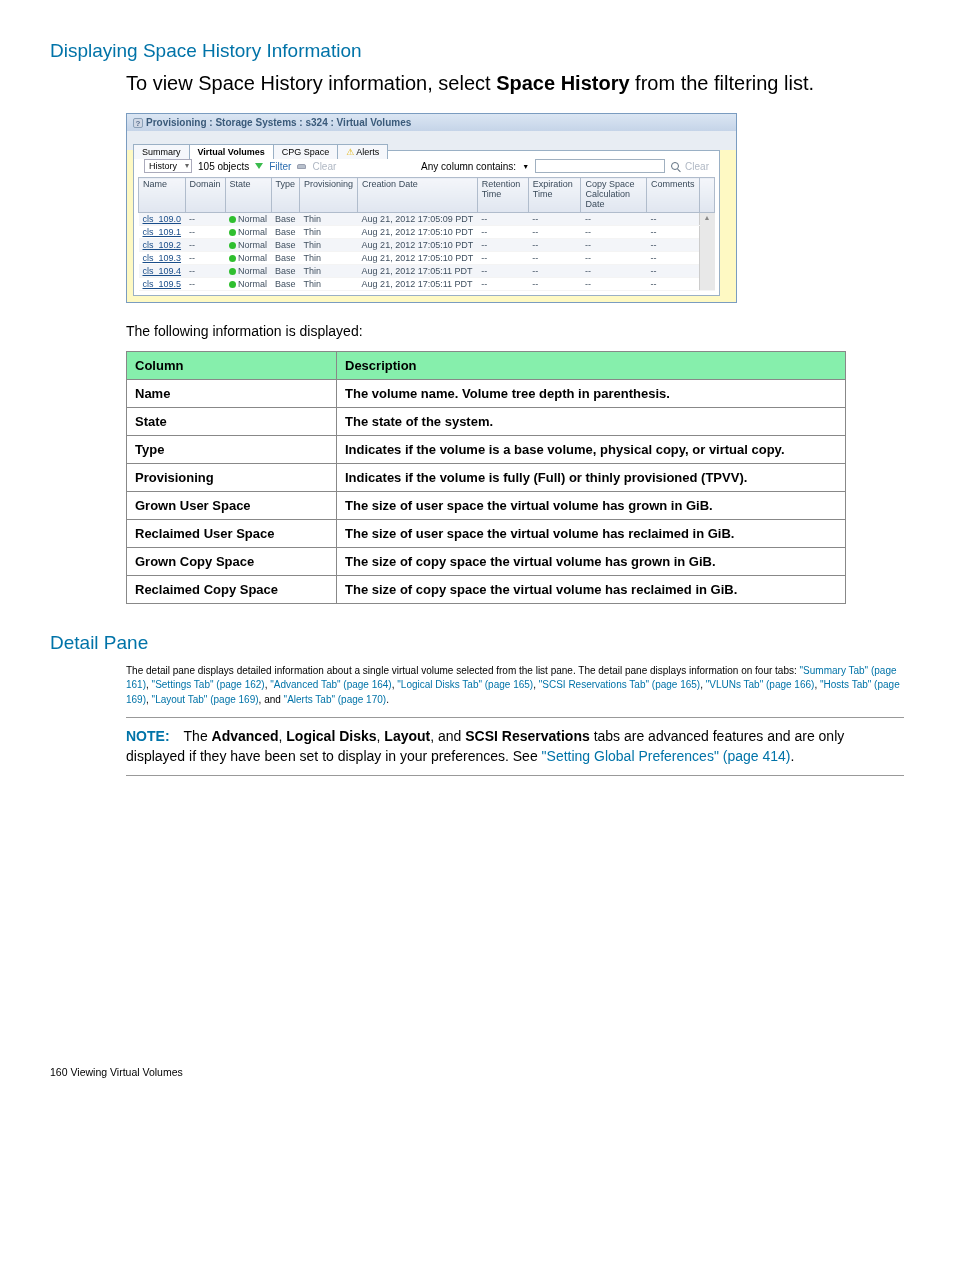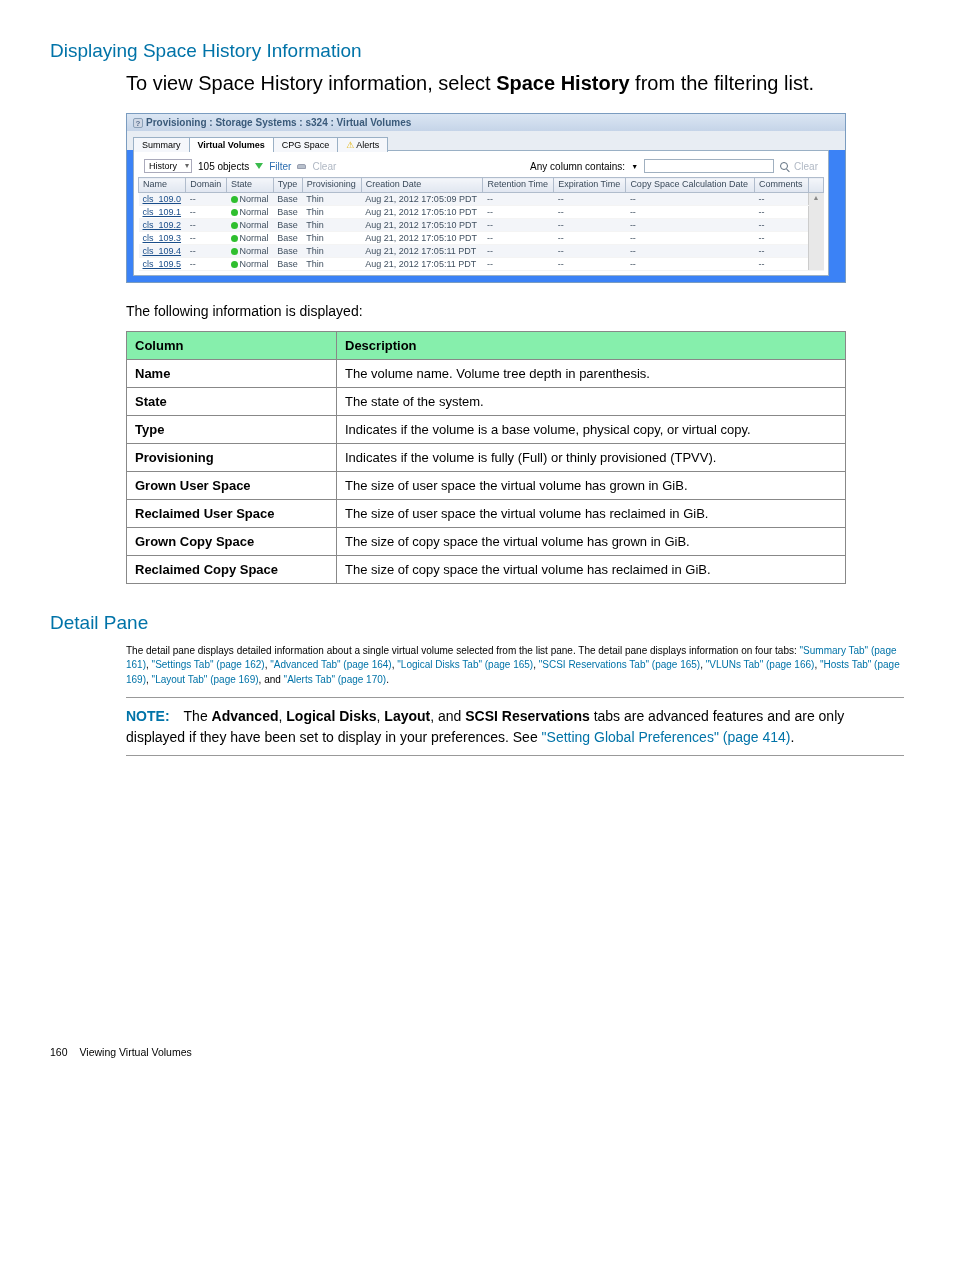--- a/index.html
+++ b/index.html
@@ -2,25 +2,25 @@
 <html><head>
   <meta charset="utf-8">
   <style>
     * { margin: 0; padding: 0; box-sizing: border-box; }
     body { font-family: Arial, Helvetica, sans-serif; background: #fff; color: #000; padding: 40px 50px 20px 50px; width: 954px; }
     
     .section-heading { color: #0073a8; font-size: 19px; font-weight: normal; margin-bottom: 10px; }
     .intro-text { font-size: 20px; margin-left: 76px; margin-bottom: 18px; }
     .intro-text b { font-weight: bold; }
     
-    .screenshot { margin-left: 76px; margin-bottom: 20px; border: 1px solid #7a9cc0; background: #3b82f6; width: 720px; font-size: 10px; font-family: Tahoma, Arial, sans-serif; }
+    .screenshot { margin-left: 76px; margin-bottom: 20px; border: 1px solid #7a9cc0; background: #fef9c3; width: 611px; font-size: 10px; font-family: Tahoma, Arial, sans-serif; }
     .title-bar { background: linear-gradient(#dbe6f3, #c5d4e8); padding: 3px 6px; color: #3a5a7a; font-weight: bold; font-size: 10px; }
     .title-bar .qicon { display:inline-block; width:10px; height:10px; background:#d0d8e5; border:1px solid #8aa0b8; border-radius:2px; color:#5a7090; font-size:8px; text-align:center; line-height:9px; margin-right:3px; }
     .tab-row { display: flex; align-items: flex-end; padding: 4px 6px 0 6px; background: #e8edf3; gap: 0; }
-    .tab { background: #f5f7fb; border: 1px solid #9ab0c5; border-bottom: none; padding: 2px 8px; font-size: 9px; position: relative; top: 2px; }
+    .tab { background: #f5f7fb; border: 1px solid #9ab0c5; border-bottom: none; padding: 2px 8px; font-size: 9px; position: relative; top: 9px; }
     .tab:not(:first-child) { border-left: none; }
     .tab.active { background: #fff; z-index: 2; font-weight:bold; }
     .tab .warn { color: #e0b000; font-size:9px; margin-right:2px; }
     
     .inner-panel { margin: 0 16px 6px 6px; background: #fff; border: 1px solid #9ab0c5; padding: 4px; }
     .filter-row { display: flex; align-items: center; padding: 4px 6px; gap: 6px; }
     .filter-row .dd { border:1px solid #aab; background:#fff; padding:1px 14px 1px 4px; position:relative; font-size:9px; }
     .filter-row .dd::after { content:"▾"; position:absolute; right:2px; top:1px; font-size:8px; color:#666; }
     .filter-link { color:#2a6cb0; }
     .filter-link.disabled { color:#b0b8c4; }
@@ -36,32 +36,32 @@
     .grid td { border-bottom: 1px solid #f4f4f4; padding: 1px 4px; color: #405060; white-space: nowrap; }
     .grid tbody tr.alt { background: #f3f5f9; }
     .dot { display: inline-block; width: 7px; height: 7px; background: #2fbf2f; border-radius: 50%; margin-right: 2px; vertical-align: middle; }
     .grid td.name { color:#1a4e8a; }
     .grid td.name a { color:#1a4e8a; text-decoration: underline; }
     .scroll-gutter { width:14px; background:#e8e8e8; border-left:1px solid #ccc; }
     
     .info-text { font-size: 14px; margin-left: 76px; margin-bottom: 12px; }
     
     .desc-table { margin-left: 76px; width: 720px; border-collapse: collapse; font-size: 13px; margin-bottom: 28px; }
-    .desc-table th, .desc-table td { border: 1px solid #888; padding: 6px 8px; text-align: left; vertical-align: top; }
+    .desc-table th, .desc-table td { border: 1px solid #888; padding: 6px 8px; text-align: left; vertical-align: top; font-weight: bold; }
     .desc-table th { background: #86efac; font-weight: bold; }
     .desc-table td.col1 { font-weight: bold; width: 210px; }
     
     .para { font-size: 10px; margin-left: 76px; line-height: 1.45; margin-bottom: 10px; }
     .para a, .link { color: #0073a8; text-decoration: none; }
     
     .note-block { margin-left: 76px; border-top: 1px solid #999; border-bottom: 1px solid #999; padding: 8px 0; font-size: 14px; line-height: 1.45; }
     .note-block .note-label { color: #0073a8; font-weight: bold; margin-right: 14px; }
     
     .footer { font-size: 10.5px; margin-top: 290px; color: #000; }
-    .footer .pg { margin-right: 12px; }
+    .footer .pg { margin-right: 3px; }
   </style>
 </head>
 <body>
 
 <h2 class="section-heading">Displaying Space History Information</h2>
 <p class="intro-text">
   <span>To view Space History information, select </span><b>Space History</b><span> from the filtering list.</span>
 </p>
 
 <div class="screenshot">

